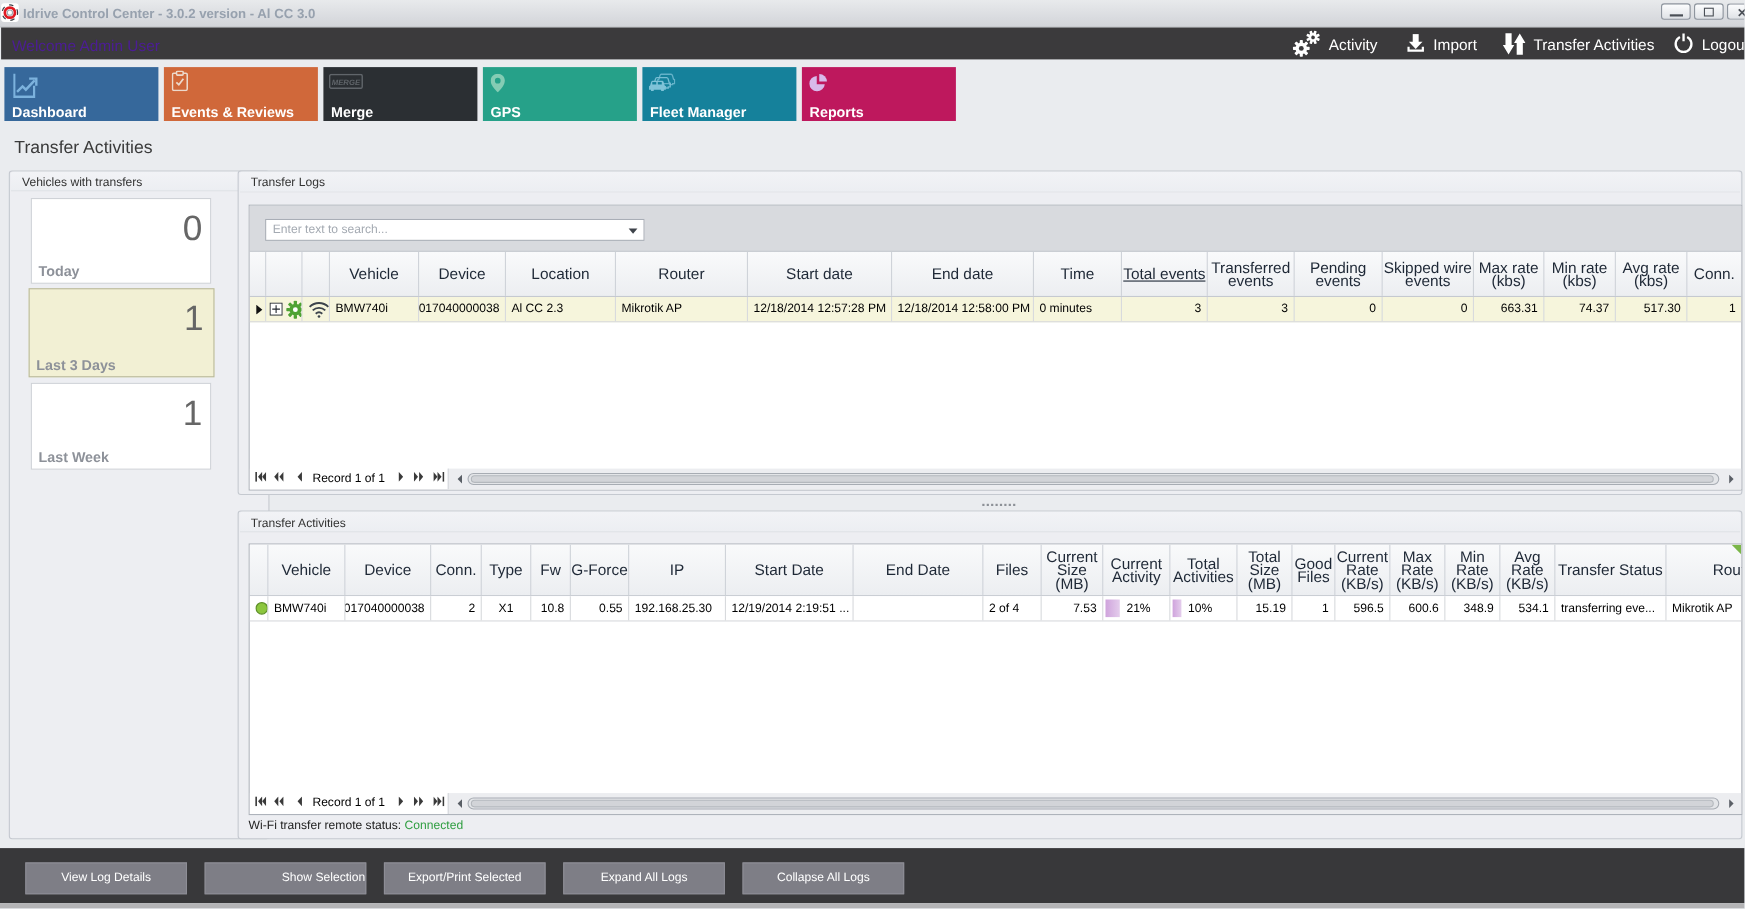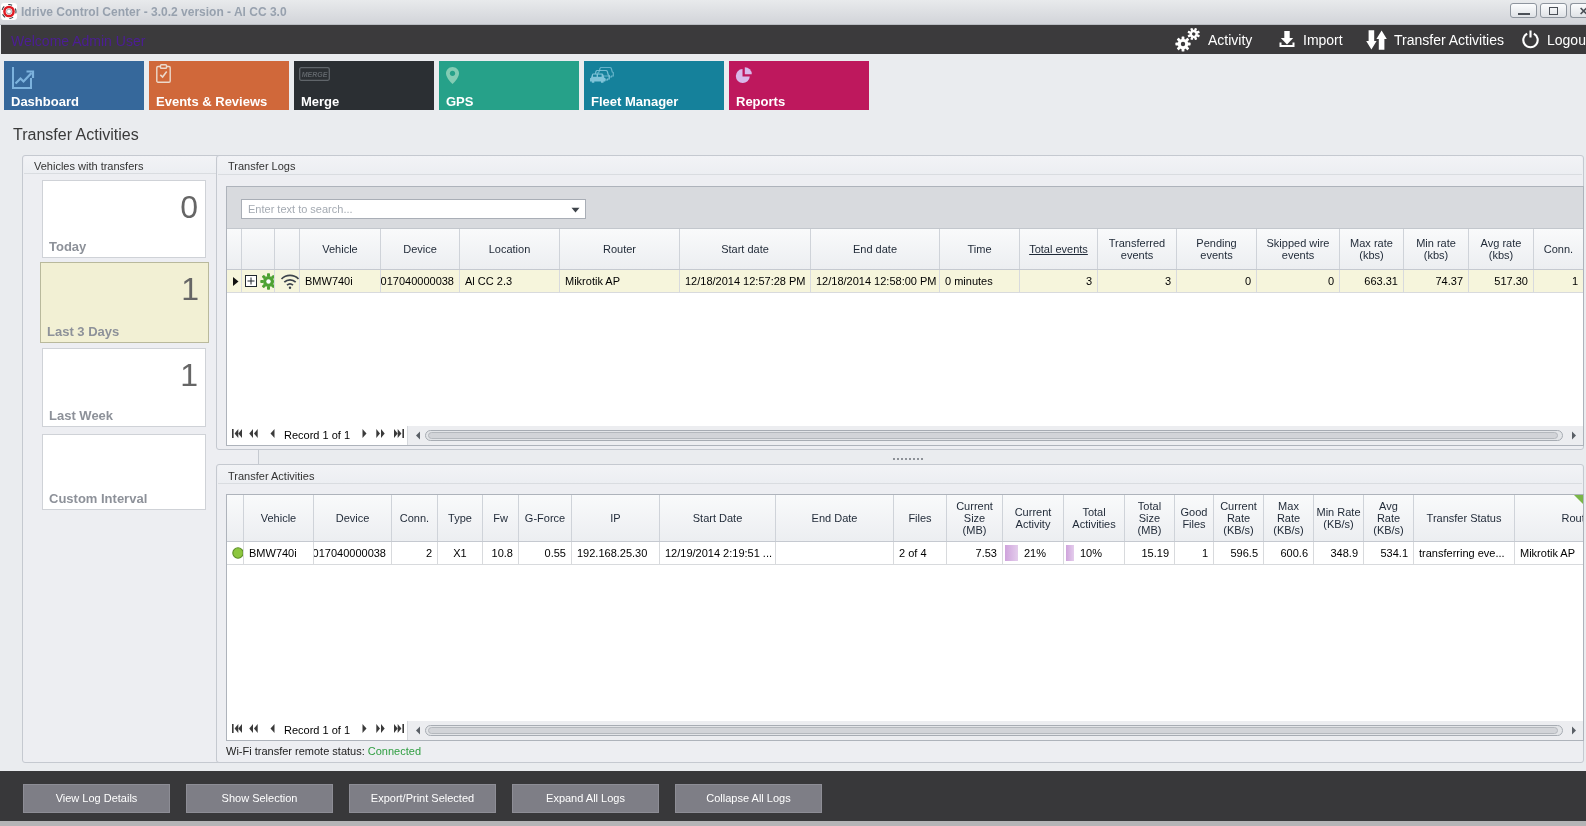--- a/index.html
+++ b/index.html
@@ -24,21 +24,21 @@
 .panel { background:#edeef2; border:1px solid #c5c9d0; border-radius:3px; }
 .ptitle { position:absolute; font-size:11px; color:#333; z-index:3; }
 .phead { position:absolute; left:1px; right:1px; top:0; height:19px; background:linear-gradient(#f2f3f6,#eceef2); border-bottom:1px solid #d9dce0; border-radius:3px 3px 0 0; }
 
 .card { position:absolute; background:#fff; border:1px solid #cfd2d7; }
 .card .num { position:absolute; right:7px; top:8px; font-size:32px; color:#666; }
 .card .clbl { position:absolute; left:6px; bottom:3px; font-size:13px; font-weight:bold; color:#8d9199; }
 
 .grid { position:absolute; background:#fff; border:1px solid #aeb3bb; overflow:hidden; }
 .hrow { position:absolute; left:0; right:0; background:linear-gradient(#f9fafb,#eceef1); border-bottom:1px solid #c5c9d0; }
-.hc { position:absolute; top:0; bottom:0; border-right:1px solid #cfd3d9; display:flex; align-items:center; justify-content:center; text-align:center; font-size:11px; color:#1e2836; line-height:12px; }
+.hc { position:absolute; top:0; bottom:0; border-right:1px solid #cfd3d9; display:flex; align-items:center; justify-content:center; text-align:center; font-size:14px; color:#1e2836; line-height:12px; }
 .drow { position:absolute; left:0; right:0; border-bottom:1px solid #d8dadd; }
 .dc { position:absolute; top:0; bottom:0; border-right:1px solid #d8dadd; font-size:11px; color:#000; padding:0 5px; white-space:nowrap; overflow:hidden; display:flex; align-items:center; }
 .dc.r { justify-content:flex-end; }
 .dc.c { justify-content:center; }
 
 .nav { position:absolute; left:0; right:0; height:19px; bottom:0; background:#fff; }
 .navic { position:absolute; top:3px; }
 .rectxt { position:absolute; font-size:11px; color:#000; top:3px; }
 .scrollzone { position:absolute; top:0; bottom:0; background:#eceDf0; border-left:1px solid #d5d8dc; }
 .sbtrack { position:absolute; top:4px; height:11px; border:1px solid #a7acb3; border-radius:6px; background:#e3e5e8; }
@@ -197,37 +197,34 @@
 <div class="abs tile" style="left:729px;background:#be185d;">
     <div style="position:absolute;left:6px;top:6px;">
       <svg width="17" height="17" viewBox="0 0 17 17" fill="#d8b9ea">
         <path d="M7.5 2 A7 7 0 1 0 14.8 9.5 L7.5 9.5 Z"></path>
         <path d="M9.8 0.2 A7 7 0 0 1 16.8 7.2 L9.8 7.2 Z"></path>
       </svg>
     </div>
     <div class="lbl">Reports</div>
   </div>
 <div class="abs" id="heading">Transfer Activities</div>
-<div class="abs panel" style="left:22px;top:155px;width:237px;height:608px;">
+<div class="abs panel" style="left:8px;top:155px;width:237px;height:608px;">
 <div class="phead" style="height:18px;"></div>
 <div class="ptitle" style="left:11px;top:4px;">Vehicles with transfers</div>
 <div class="card" style="left:19px;top:24px;width:164px;height:78px;">
       <div class="num">0</div>
       <div class="clbl">Today</div>
     </div>
 <div class="card" style="left:17px;top:106px;width:169px;height:81px;background:#f2f0d4;border:1px solid #b9b99c;">
       <div class="num" style="right:9px;">1</div>
       <div class="clbl">Last 3 Days</div>
     </div>
 <div class="card" style="left:19px;top:192px;width:164px;height:79px;">
       <div class="num">1</div>
       <div class="clbl">Last Week</div>
-    </div>
-<div class="card" style="left:19px;top:278px;width:164px;height:76px;">
-      <div class="clbl">Custom Interval</div>
     </div>
 </div>
 <div class="abs panel" style="left:216px;top:155px;width:1368px;height:295px;">
 <div class="phead"></div>
 <div class="ptitle" style="left:11px;top:4px;">Transfer Logs</div>
 <div class="grid" style="left:9px;top:30px;width:1358px;height:260px;">
   <div style="position:absolute;left:0;right:0;top:0;height:42px;background:#d8dade;border-bottom:1px solid #c3c7cd;padding-left:32px;">
     <div style="position:absolute;left:14px;top:12px;width:345px;height:20px;background:#fff;border:1px solid #a9aeb6;">
       <span style="position:absolute;left:6px;top:3px;font-size:11px;color:#a4aab2;">Enter text to search...</span>
       <svg style="position:absolute;right:5px;top:7px;" width="9" height="6" viewBox="0 0 9 6">
@@ -505,17 +502,17 @@
               <path d="M1 0.5 L5 4.5 L1 8.5 Z" fill="#5a5f66"></path>
             </svg>
           </span>
         </div>
       </div>
 </div>
 <div style="position:absolute;left:9px;top:280px;font-size:11px;color:#222;">Wi-Fi transfer remote status: <span style="color:#2f9e41;">Connected</span></div>
 </div>
 <div class="abs" id="botbar">
     <div class="bbtn" style="left:23px;">View Log Details</div>
-    <div class="bbtn" style="left:186px;">Show Selection</div>
+    <div class="bbtn" style="left:186px;text-align:right;">Show Selection</div>
     <div class="bbtn" style="left:349px;">Export/Print Selected</div>
     <div class="bbtn" style="left:512px;">Expand All Logs</div>
     <div class="bbtn" style="left:675px;">Collapse All Logs</div>
   </div>
 <div class="abs" id="botstrip"></div>
 </body></html>

